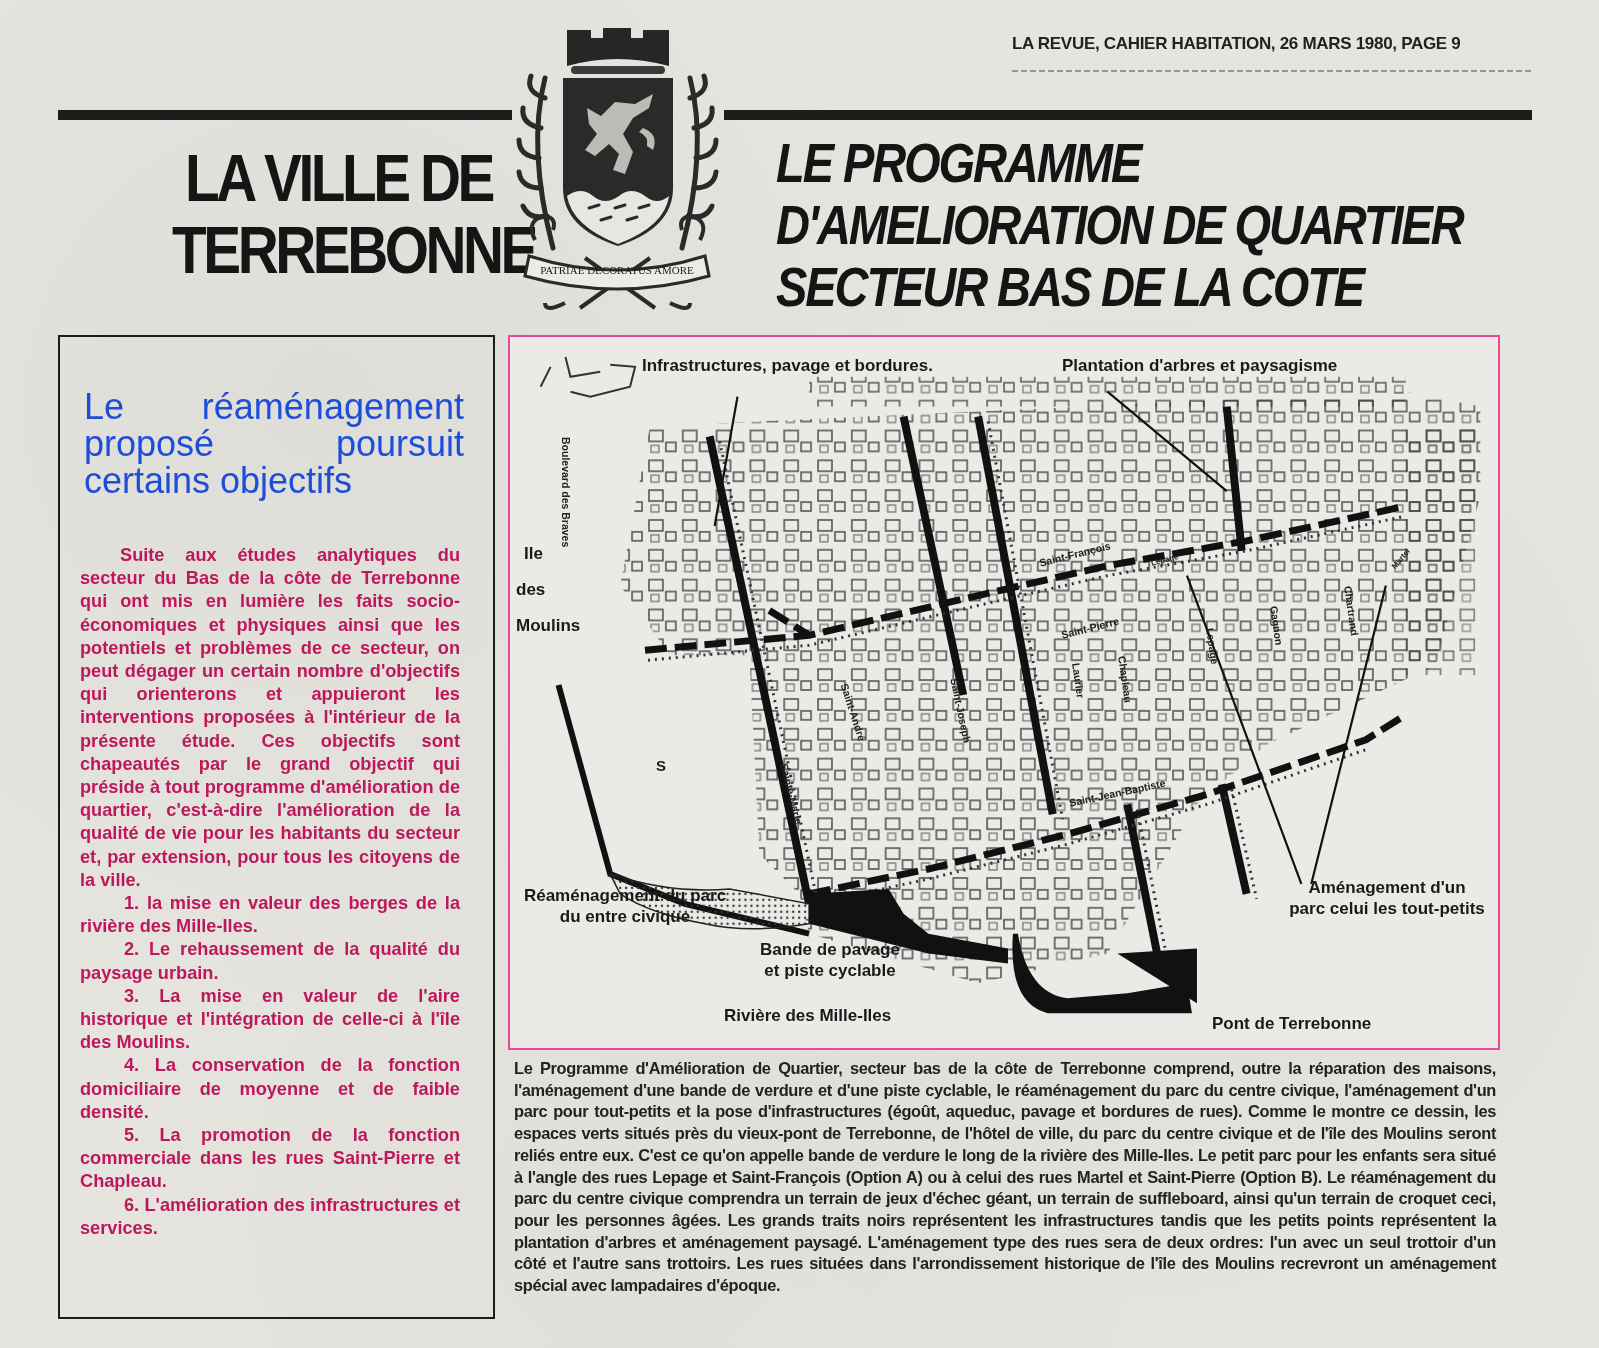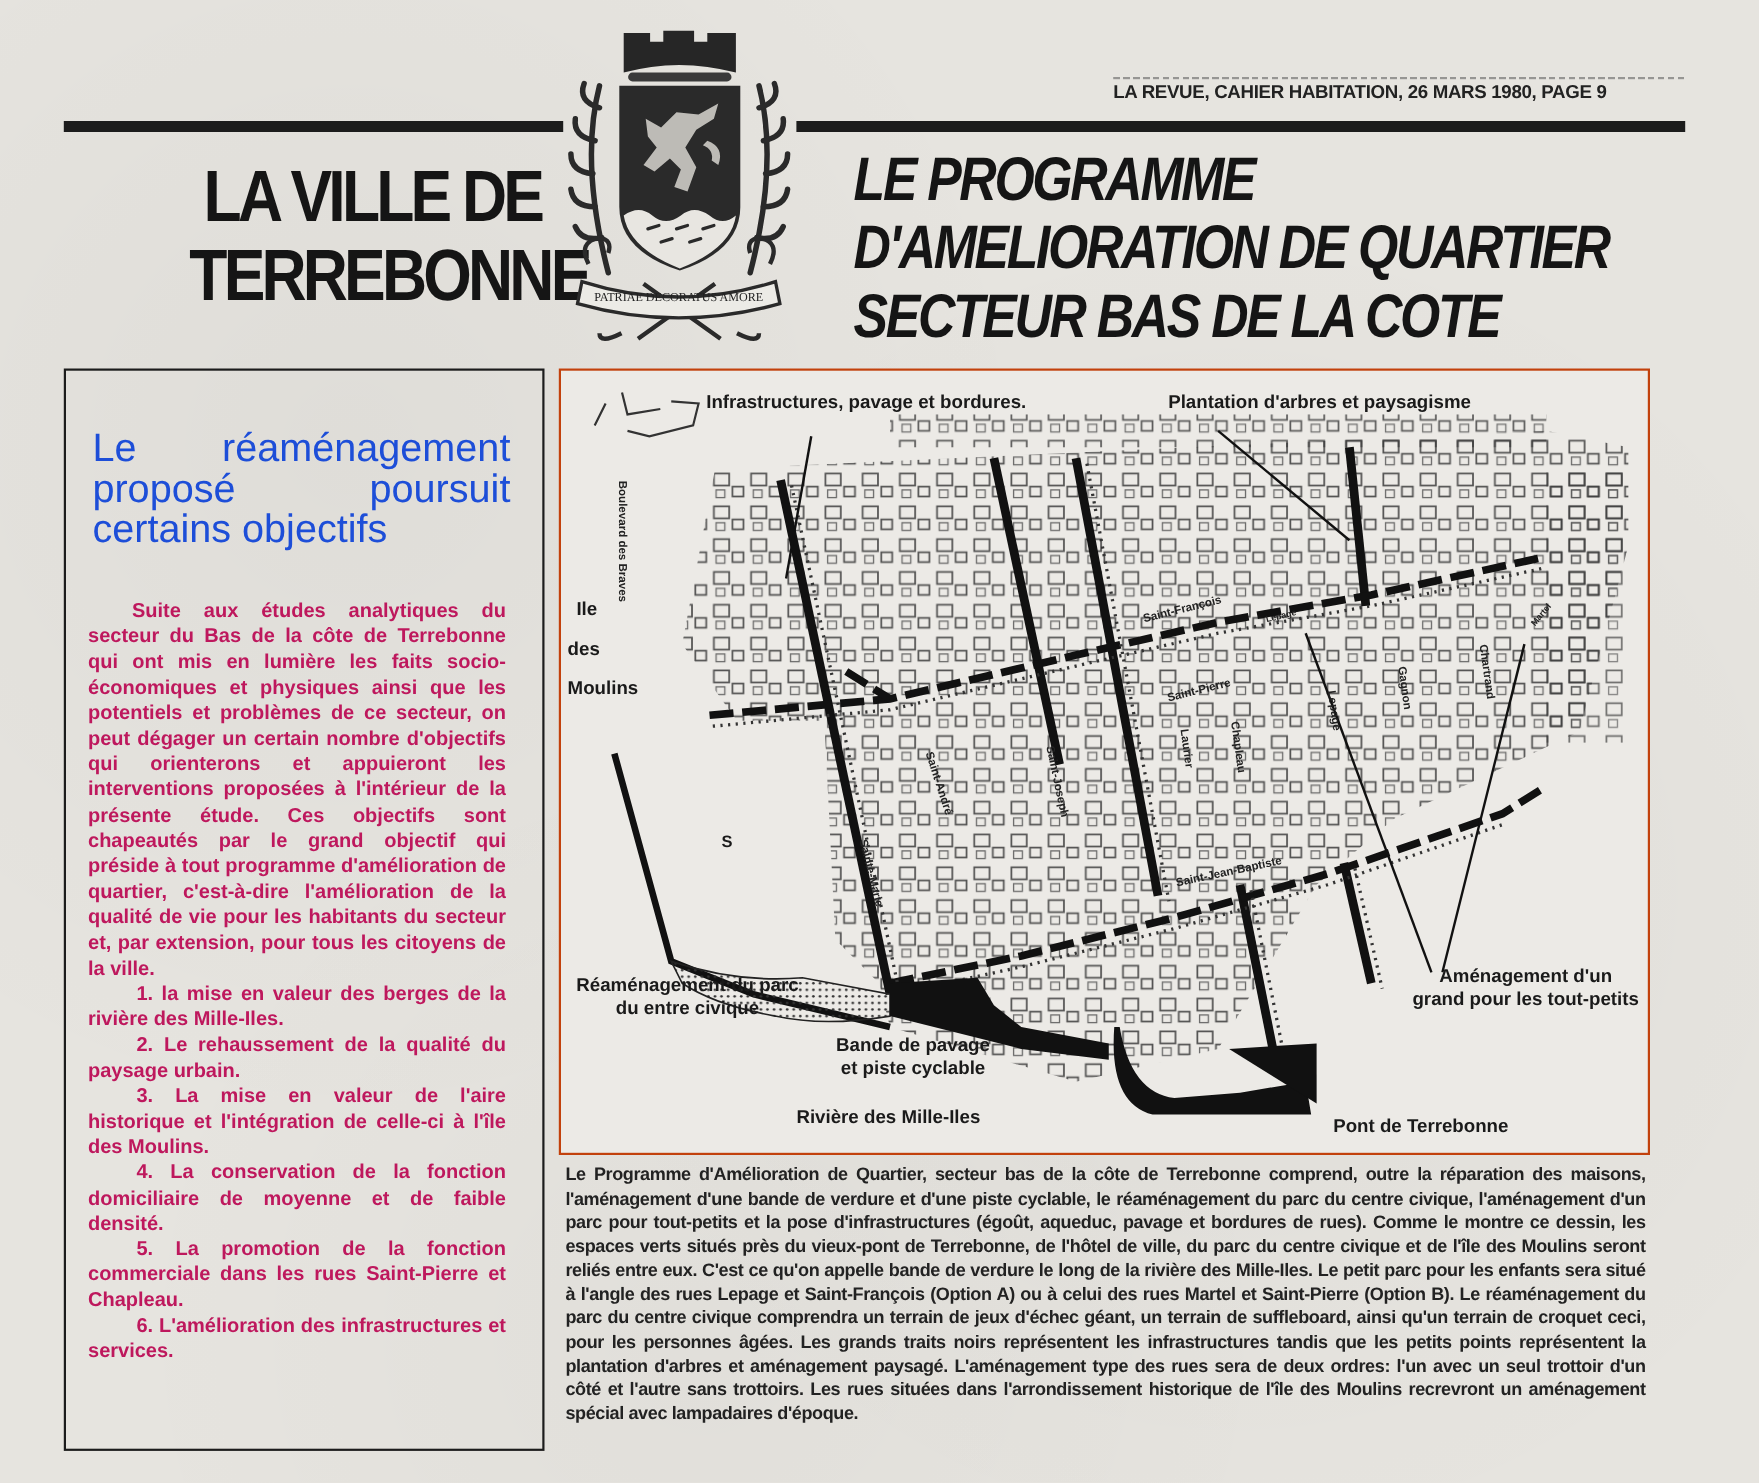--- a/index.html
+++ b/index.html
@@ -13,21 +13,20 @@
     position: absolute; inset: 0; pointer-events: none;
     background:
       radial-gradient(circle at 20% 30%, rgba(0,0,0,0.03) 0, transparent 40%),
       radial-gradient(circle at 70% 60%, rgba(0,0,0,0.03) 0, transparent 45%),
       radial-gradient(circle at 40% 90%, rgba(0,0,0,0.025) 0, transparent 35%);
   }
   .folio {
     position: absolute; left: 1012px; top: 34px; width: 520px;
     font-weight: bold; font-size: 17px; letter-spacing: -0.3px; color: #222;
     white-space: nowrap;
-    margin-top: 40px;
   }
   .folio-rule {
     position: absolute; left: 1012px; top: 70px; width: 520px; height: 2px;
     background: repeating-linear-gradient(90deg, #555 0 6px, transparent 6px 9px);
     opacity: .55;
   }
   .rule { position: absolute; height: 10px; background: #1c1c1c; }
   .rule-left { left: 58px; top: 110px; width: 454px; }
   .rule-right { left: 724px; top: 110px; width: 808px; }
 
@@ -61,21 +60,21 @@
   .left-body {
     position: absolute; left: 80px; top: 544px; width: 380px;
     font-size: 18.2px; line-height: 23.2px; font-weight: bold; color: #be185d;
     text-align: justify;
   }
   .left-body p { margin: 0; text-indent: 40px; }
   .left-body p.item { text-indent: 44px; }
 
   .map-frame {
     position: absolute; left: 508px; top: 335px; width: 992px; height: 715px;
-    border: 2px solid #c2410c; box-sizing: border-box; background: #eceae6;
+    border: 2px solid #ec4899; box-sizing: border-box; background: #eceae6;
     overflow: hidden;
   }
   .map-svg { position: absolute; left: 0; top: 0; width: 100%; height: 100%; }
   .map-label {
     position: absolute; font-weight: bold; font-size: 17px; line-height: 21px;
     color: #1a1a1a; white-space: nowrap;
   }
   .map-label.center { text-align: center; }
   .street-label {
     position: absolute; font-weight: bold; font-size: 10.5px; color: #222;
@@ -241,21 +240,21 @@
     <div>du entre civique</div>
   </div>
   <div class="map-label center" style="left:240px;top:602px;width:160px;">
     <div>Bande de pavage</div>
     <div>et piste cyclable</div>
   </div>
   <div class="map-label" style="left:214px;top:668px;">Rivière des Mille-Iles</div>
   <div class="map-label" style="left:702px;top:676px;">Pont de Terrebonne</div>
   <div class="map-label center" style="left:772px;top:540px;width:210px;">
     <div>Aménagement d'un</div>
-    <div>grand pour les tout-petits</div>
+    <div>parc celui les tout-petits</div>
   </div>
 
   <div class="street-label" style="left:62px;top:100px;transform:rotate(90deg);">Boulevard des Braves</div>
   <div class="street-label" style="left:528px;top:220px;transform:rotate(-14deg);">Saint-François</div>
   <div class="street-label" style="left:550px;top:292px;transform:rotate(-14deg);">Saint-Pierre</div>
   <div class="street-label" style="left:340px;top:345px;transform:rotate(72deg);">Saint-André</div>
   <div class="street-label" style="left:450px;top:340px;transform:rotate(78deg);">Saint-Joseph</div>
   <div class="street-label" style="left:280px;top:425px;transform:rotate(76deg);">Sainte-Marie</div>
   <div class="street-label" style="left:558px;top:460px;transform:rotate(-12deg);">Saint-Jean-Baptiste</div>
   <div class="street-label" style="left:618px;top:318px;transform:rotate(82deg);">Chapleau</div>

